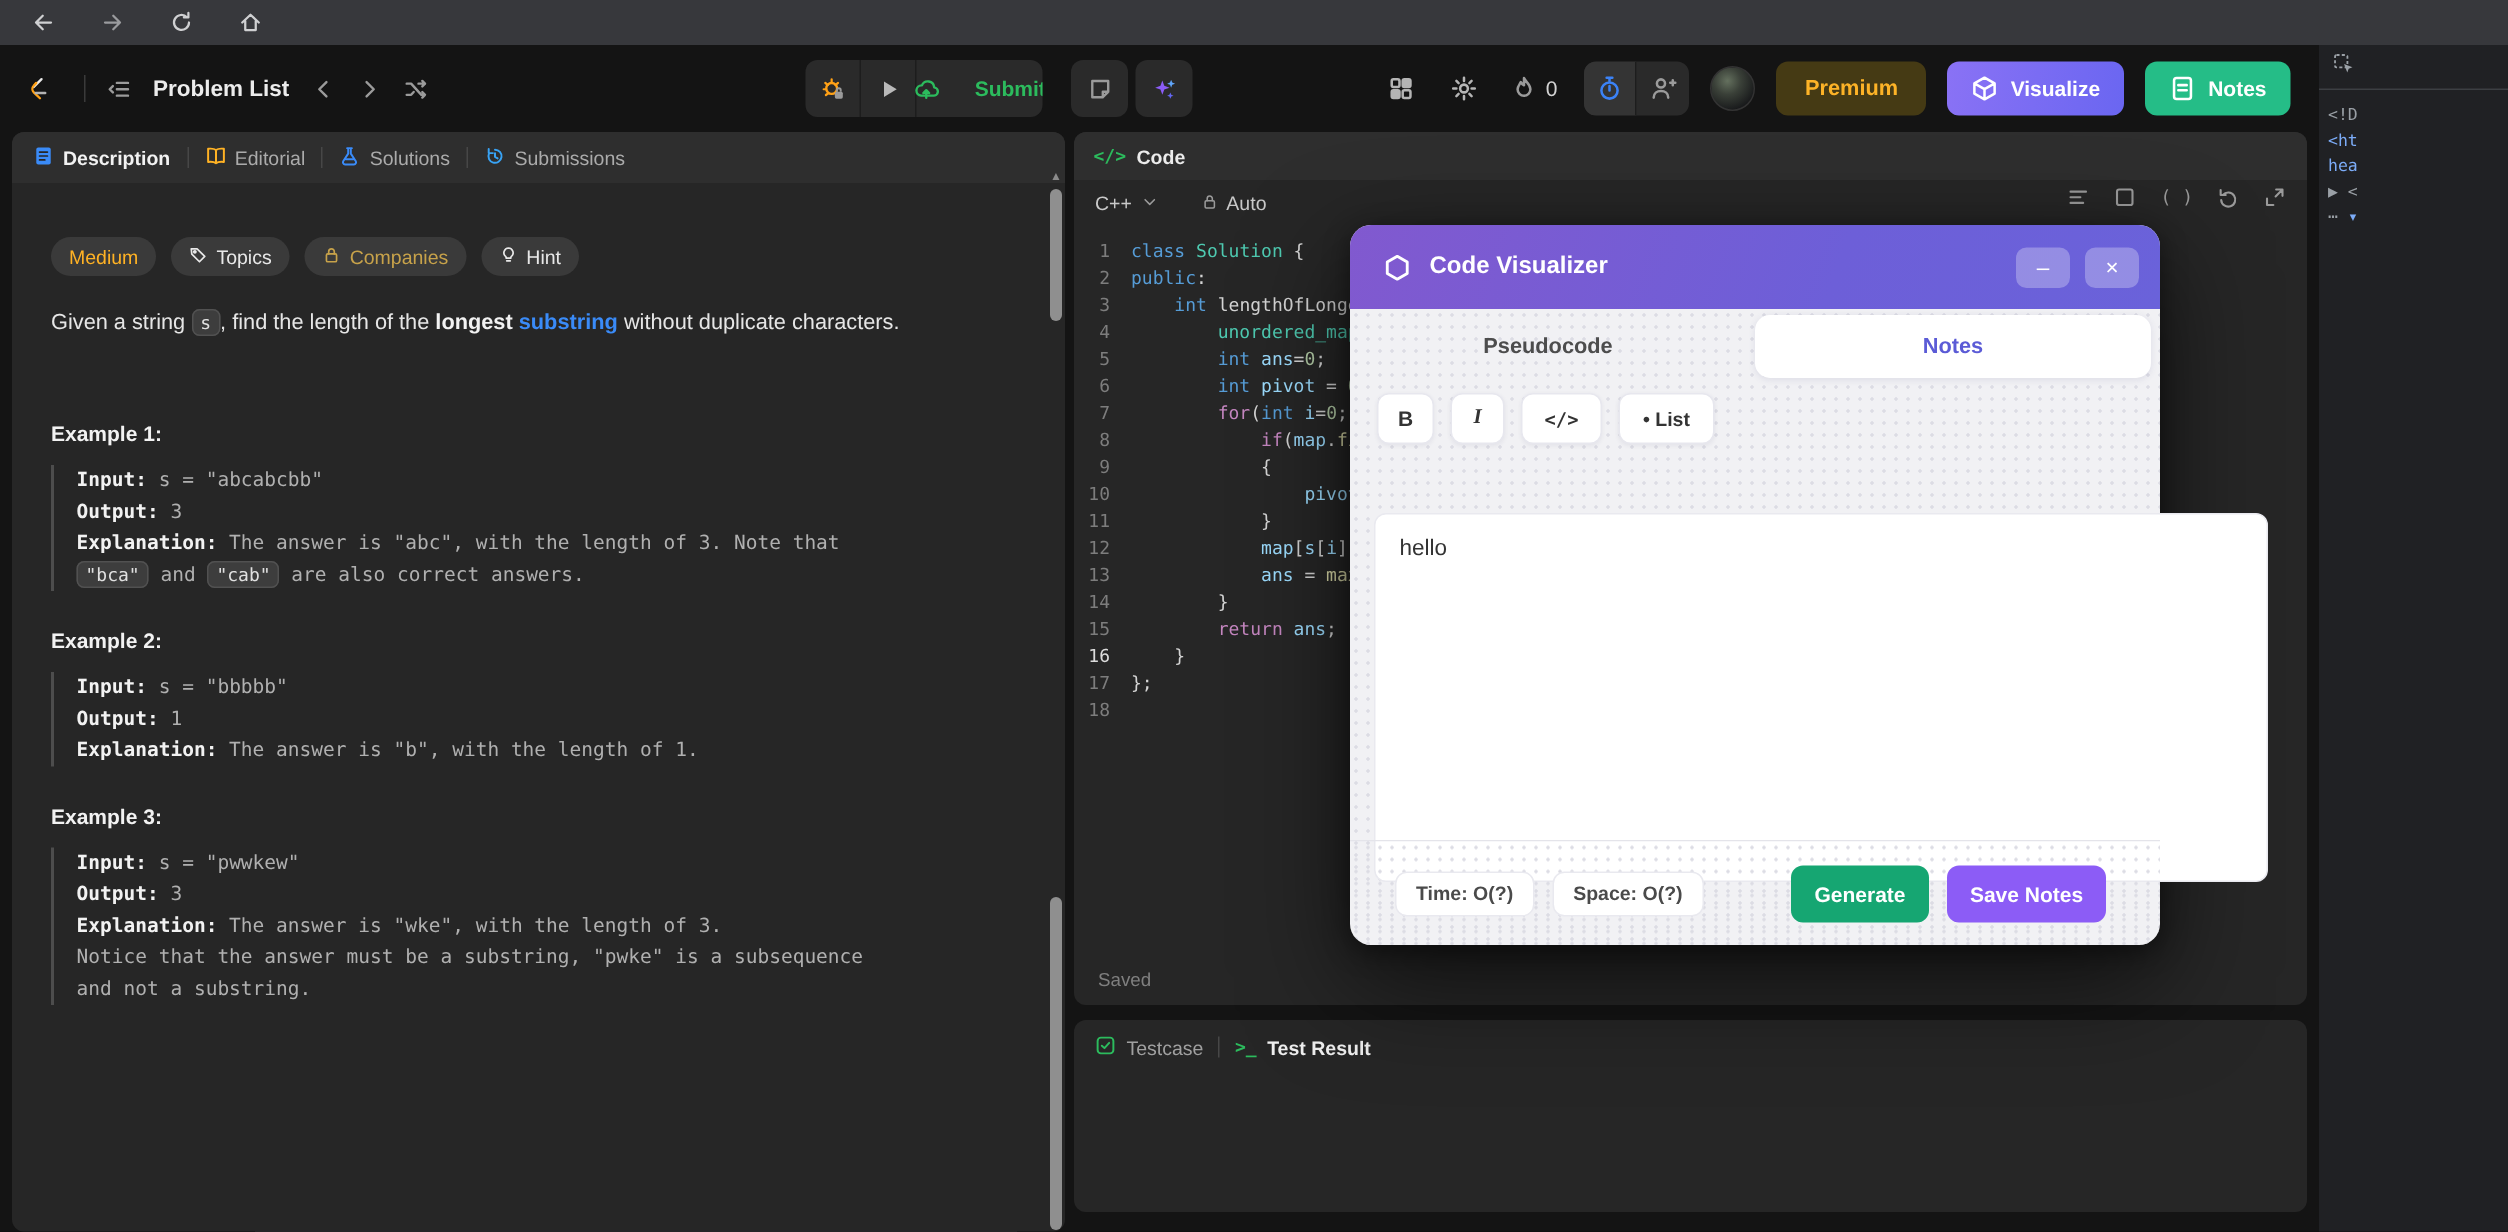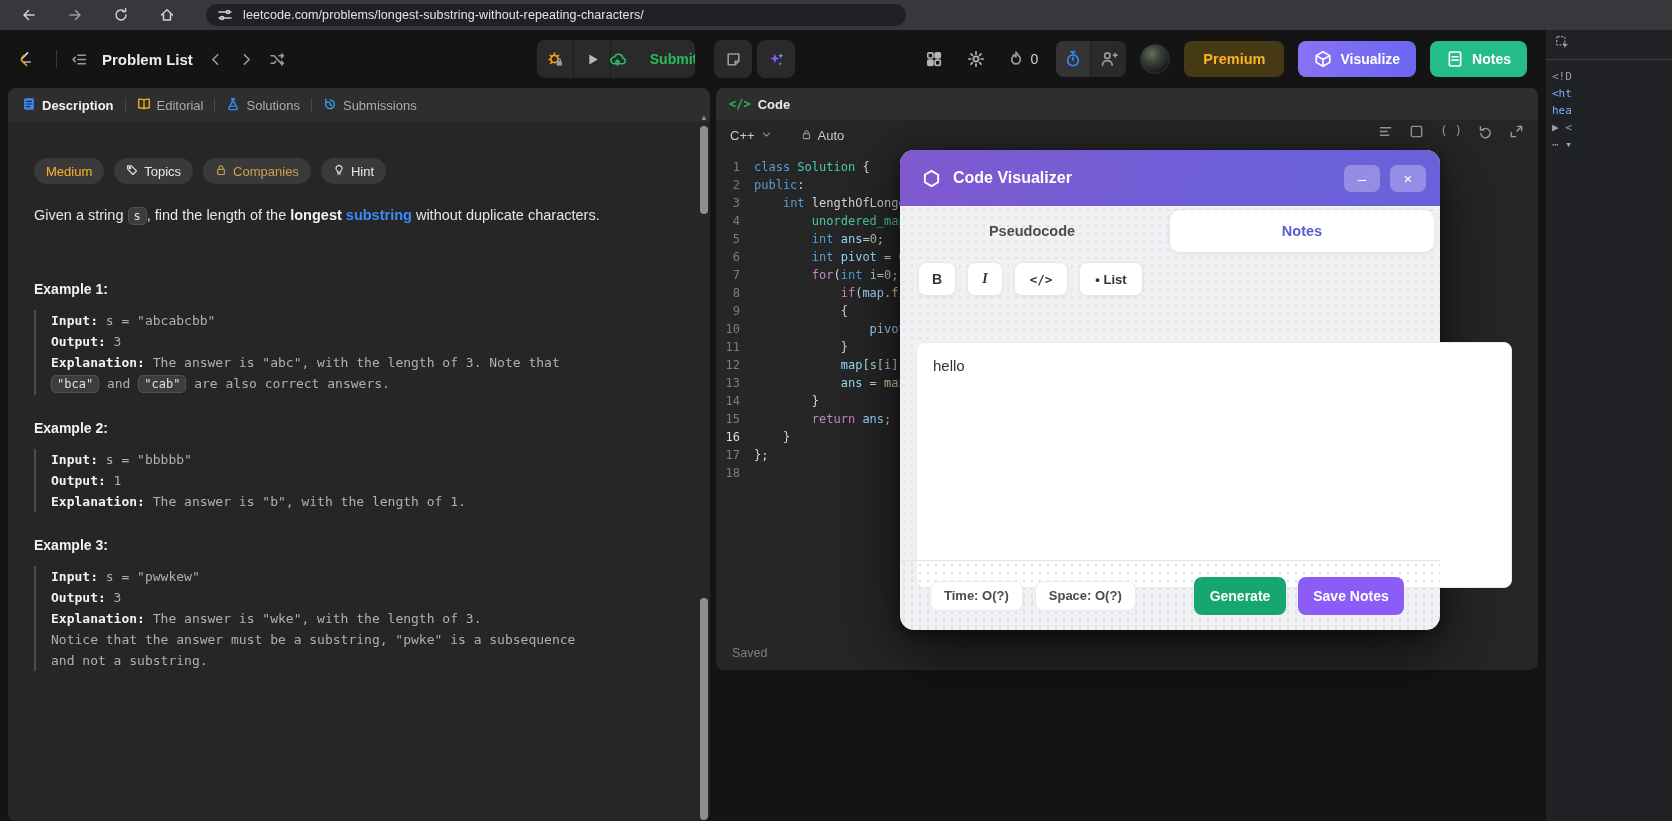--- a/index.html
+++ b/index.html
@@ -190,30 +190,20 @@
   <span class="b-ic">
       <svg viewBox="0 0 16 16" fill="none" stroke="currentColor" stroke-width="1.5" stroke-linecap="round" stroke-linejoin="round">
         <path d="M13 8a5 5 0 1 1-1.4-3.5M12.6 1.6v3h-3"></path>
       </svg>
     </span>
   <span class="b-ic">
       <svg viewBox="0 0 16 16" fill="none" stroke="currentColor" stroke-width="1.5" stroke-linecap="round" stroke-linejoin="round">
         <path d="M2.5 8 8 2.8 13.5 8M4.5 7v6h7V7"></path>
       </svg>
     </span>
-  <div id="url-pill">
-    <span class="b-ic" style="margin-left:0">
-        <svg viewBox="0 0 16 16" fill="none" stroke="currentColor" stroke-width="1.5" stroke-linecap="round" stroke-linejoin="round">
-          <path d="M2 5h8M12 5h2M2 11h2M6 11h8"></path>
-          <circle cx="11" cy="5" r="1.6"></circle>
-          <circle cx="5" cy="11" r="1.6"></circle>
-        </svg>
-      </span>
-    <span id="url-text">leetcode.com/problems/longest-substring-without-repeating-characters/</span>
-  </div>
 </div>
 
 <div id="app">
 
   <div id="navbar">
     <div id="nav-left">
       <span class="nav-ic" style="width:26px">
           <svg viewBox="0 0 24 24" fill="none" stroke-linecap="round">
             <path d="M16.5 2.5 9 10" stroke="#eaeaea" stroke-width="2.2"></path>
             <path d="M15 20.5l-5.8-5.6a4.4 4.4 0 0 1-.1-6.2L11.5 6" stroke="#ffa116" stroke-width="2.2"></path>
@@ -545,20 +535,36 @@
           <span class="ct"><span class="tk-pl">};</span></span>
         </div>
         <div class="code-line">
           <span class="ln">18</span>
           <span class="ct"></span>
         </div>
       </div>
     <span id="saved-label">Saved</span>
   </section>
 
+  <section id="console-panel">
+    <div id="console-tabs">
+      <div class="c-tab" id="testcase-tab">
+        <span class="ic"><svg viewBox="0 0 16 16" fill="none">
+              <rect x="2" y="2" width="12" height="12" rx="2.5" stroke="#2cbb5d" stroke-width="1.5"></rect>
+              <path d="M5.2 8.2 7.2 10l3.6-4" stroke="#2cbb5d" stroke-width="1.5" stroke-linecap="round" stroke-linejoin="round"></path>
+            </svg></span>
+        <span>Testcase</span>
+      </div>
+      <span class="d-sep"></span>
+      <div class="c-tab" id="testresult-tab">
+        <span id="term-ic">&gt;_</span>
+        <span>Test Result</span>
+      </div>
+    </div>
+  </section>
 
   <aside id="devtools">
     <div id="dt-toolbar">
       <span class="ic"><svg viewBox="0 0 16 16" fill="none">
             <rect x="1.8" y="1.8" width="8.8" height="8.8" rx="1" stroke="currentColor" stroke-width="1.3" stroke-dasharray="2.2 1.6"></rect>
             <path d="M8.2 8.2l6 2.3-2.7 1-1 2.7z" fill="currentColor"></path>
           </svg></span>
     </div>
     <div id="dt-lines">
         <div class="dt-line"><span class="dt-gray">&lt;!D</span></div>

